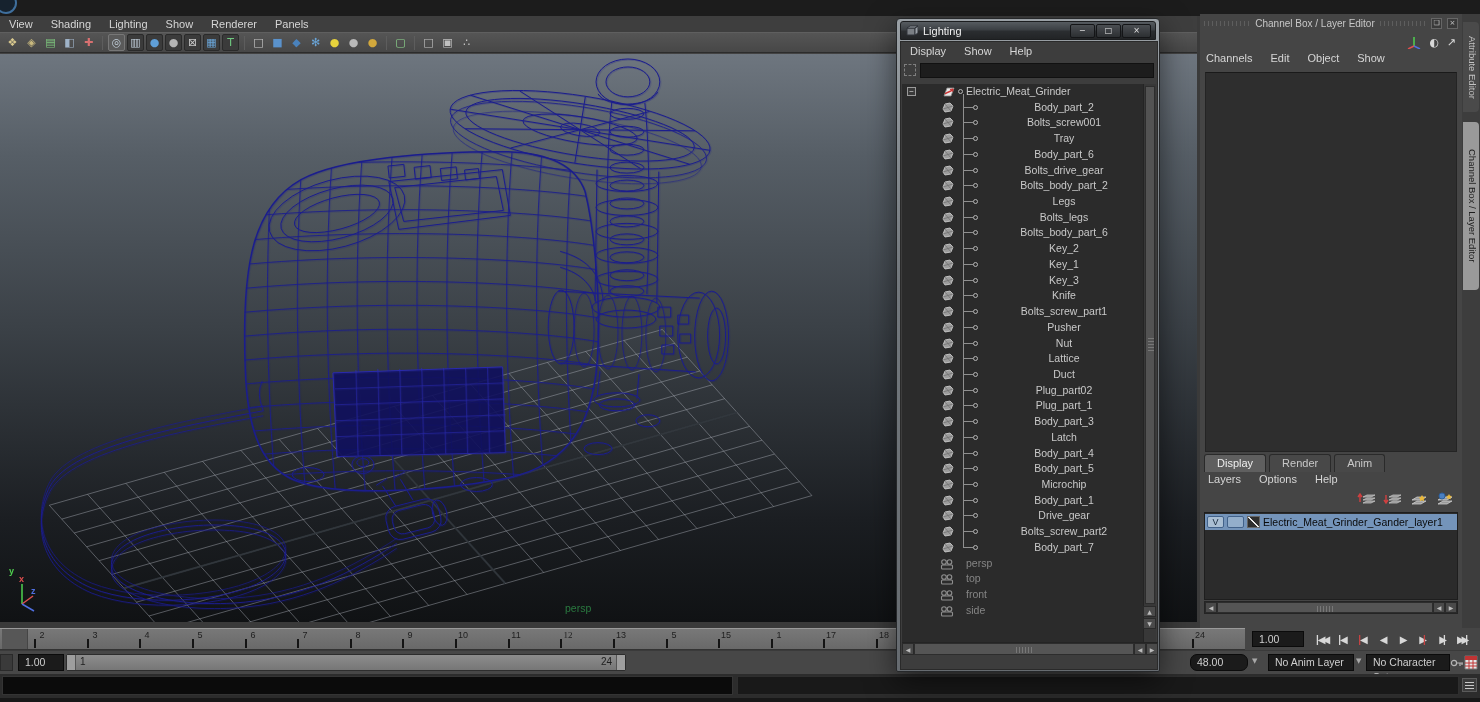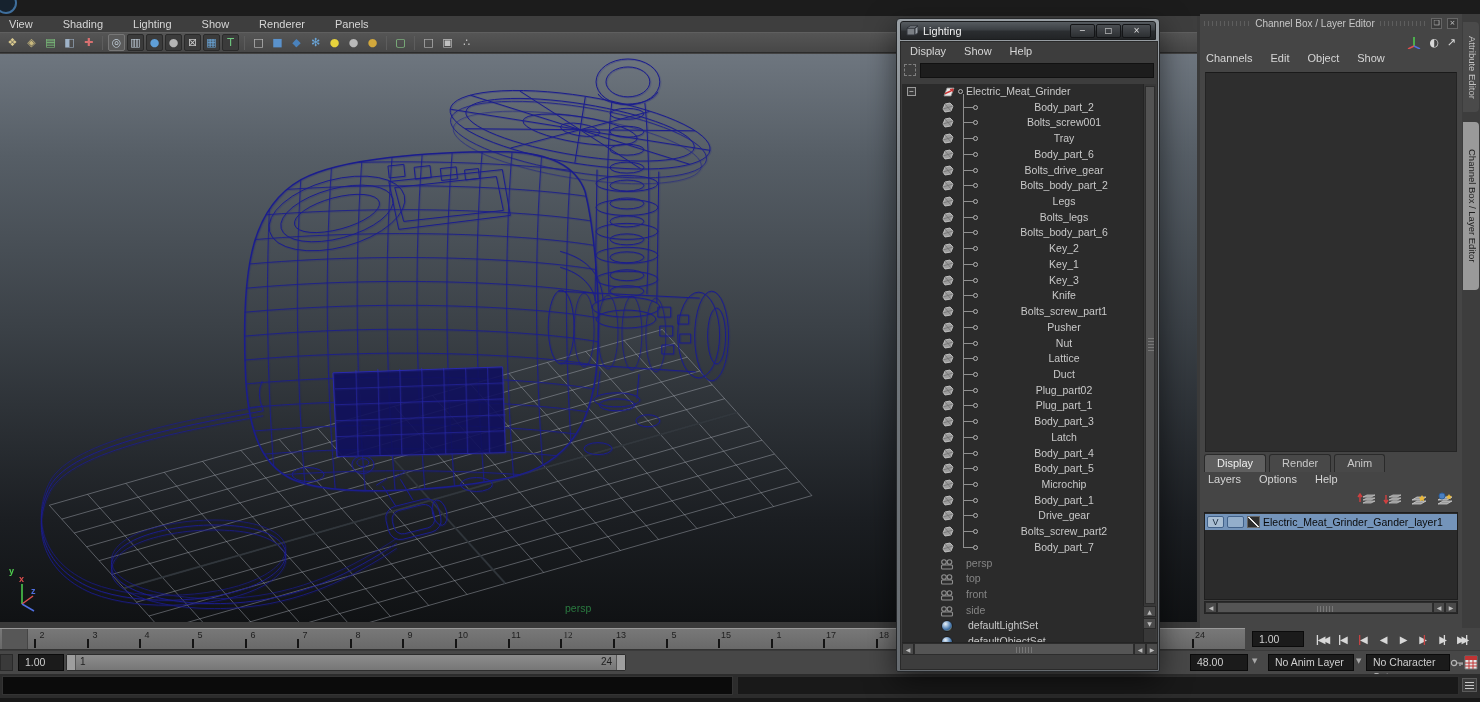--- a/index.html
+++ b/index.html
@@ -8,21 +8,21 @@
     font-family:"Liberation Sans","DejaVu Sans",sans-serif;font-size:11px;color:#d0d0d0;}
   .abs{position:absolute;}
   .glyph{font-family:"DejaVu Sans",sans-serif;}
 
   
   .topstrip{left:0;top:0;width:1480px;height:16px;background:#1c1c1c;}
   .logo{left:-5px;top:-8px;width:22px;height:22px;border-radius:50%;border:2px solid #3f6f9d;background:#16222e;}
 
   
   .vpcol{left:0;top:16px;width:1197px;height:606px;background:#434343;border-bottom:1px solid #666;}
-  .vpmenu{left:0;top:0;width:100%;height:16px;background:#3e3e3e;display:flex;align-items:center;gap:12px;}
+  .vpmenu{left:0;top:0;width:100%;height:16px;background:#3e3e3e;display:flex;align-items:center;gap:0;}
   .vpmenu span{padding:0 9px;color:#d6d6d6;font-size:11px;}
   .vptool{left:0;top:16px;width:100%;height:21px;background:linear-gradient(#555,#474747);
     border-top:1px solid #5f5f5f;border-bottom:1px solid #2c2c2c;display:flex;align-items:center;padding-left:3px;}
   .tgroup{display:flex;align-items:center;}
   .tsep{width:1px;height:14px;background:#2f2f2f;border-right:1px solid #5d5d5d;margin:0 4px;}
   .ticon{width:17px;height:17px;display:flex;align-items:center;justify-content:center;font-size:11px;margin:0 1px;
     font-family:"DejaVu Sans",sans-serif;}
   .ticon.boxed{background:#3b3b3b;border:1px solid #2a2a2a;border-radius:2px;}
   .ticon.active{background:#5a5a5a;border-color:#777;}
 
@@ -554,21 +554,21 @@
 
   <div class="abs rrow">
     <div class="minibox"></div>
     <div class="field" style="left:18px;width:46px;">1.00</div>
     <div class="rslider">
       <div class="rcap l"></div>
       <div class="rcap r"></div>
       <span class="rs1">1</span>
       <span class="rs24">24</span>
     </div>
-    <div class="field" style="left:1190px;width:58px;">48.00</div>
+    <div class="field" style="left:1190px;width:58px;border-radius:7px;">48.00</div>
     <div class="dd glyph" style="left:1252px;">▼</div>
     <div class="field" style="left:1268px;width:86px;">No Anim Layer</div>
     <div class="dd glyph" style="left:1356px;">▼</div>
     <div class="field" style="left:1366px;width:84px;">No Character Set</div>
     <svg class="abs" style="left:1450px;top:6px;" width="14" height="12">
       <circle cx="4" cy="6" r="2.6" fill="none" stroke="#b5b5b5" stroke-width="1.2"></circle>
       <path d="M7,6 L13,6 M10,6 L10,9 M12,6 L12,8" stroke="#b5b5b5" stroke-width="1.2" fill="none"></path>
     </svg>
     <svg class="abs" style="left:1464px;top:4px;" width="14" height="15">
       <rect x="1" y="1" width="12" height="13" fill="#e6e6e6" stroke="#777"></rect>
@@ -1024,32 +1024,20 @@
 
               <div class="orow cam">
                 <svg class="cicon" width="14" height="11">
                   <circle cx="4" cy="3" r="2.3" fill="none" stroke="#8f8f8f" stroke-width="1.1"></circle>
                   <circle cx="9.5" cy="3" r="2.3" fill="none" stroke="#8f8f8f" stroke-width="1.1"></circle>
                   <rect x="1.5" y="6" width="11" height="4" rx="1" fill="none" stroke="#8f8f8f" stroke-width="1.1"></rect>
                 </svg>
                 <span>side</span>
               </div>
             </div>
-          <div>
-
-              <div class="orow set">
-                <span class="seticon"></span>
-                <span>defaultLightSet</span>
-              </div>
-
-              <div class="orow set">
-                <span class="seticon"></span>
-                <span>defaultObjectSet</span>
-              </div>
-            </div>
         </div>
         <div class="vline"></div>
       </div>
       <div class="ovscroll">
         <div class="ovthumb"></div>
       </div>
       <div class="ovbtns">
         <div class="sbtn glyph">▲</div>
         <div class="sbtn glyph">▼</div>
       </div>

